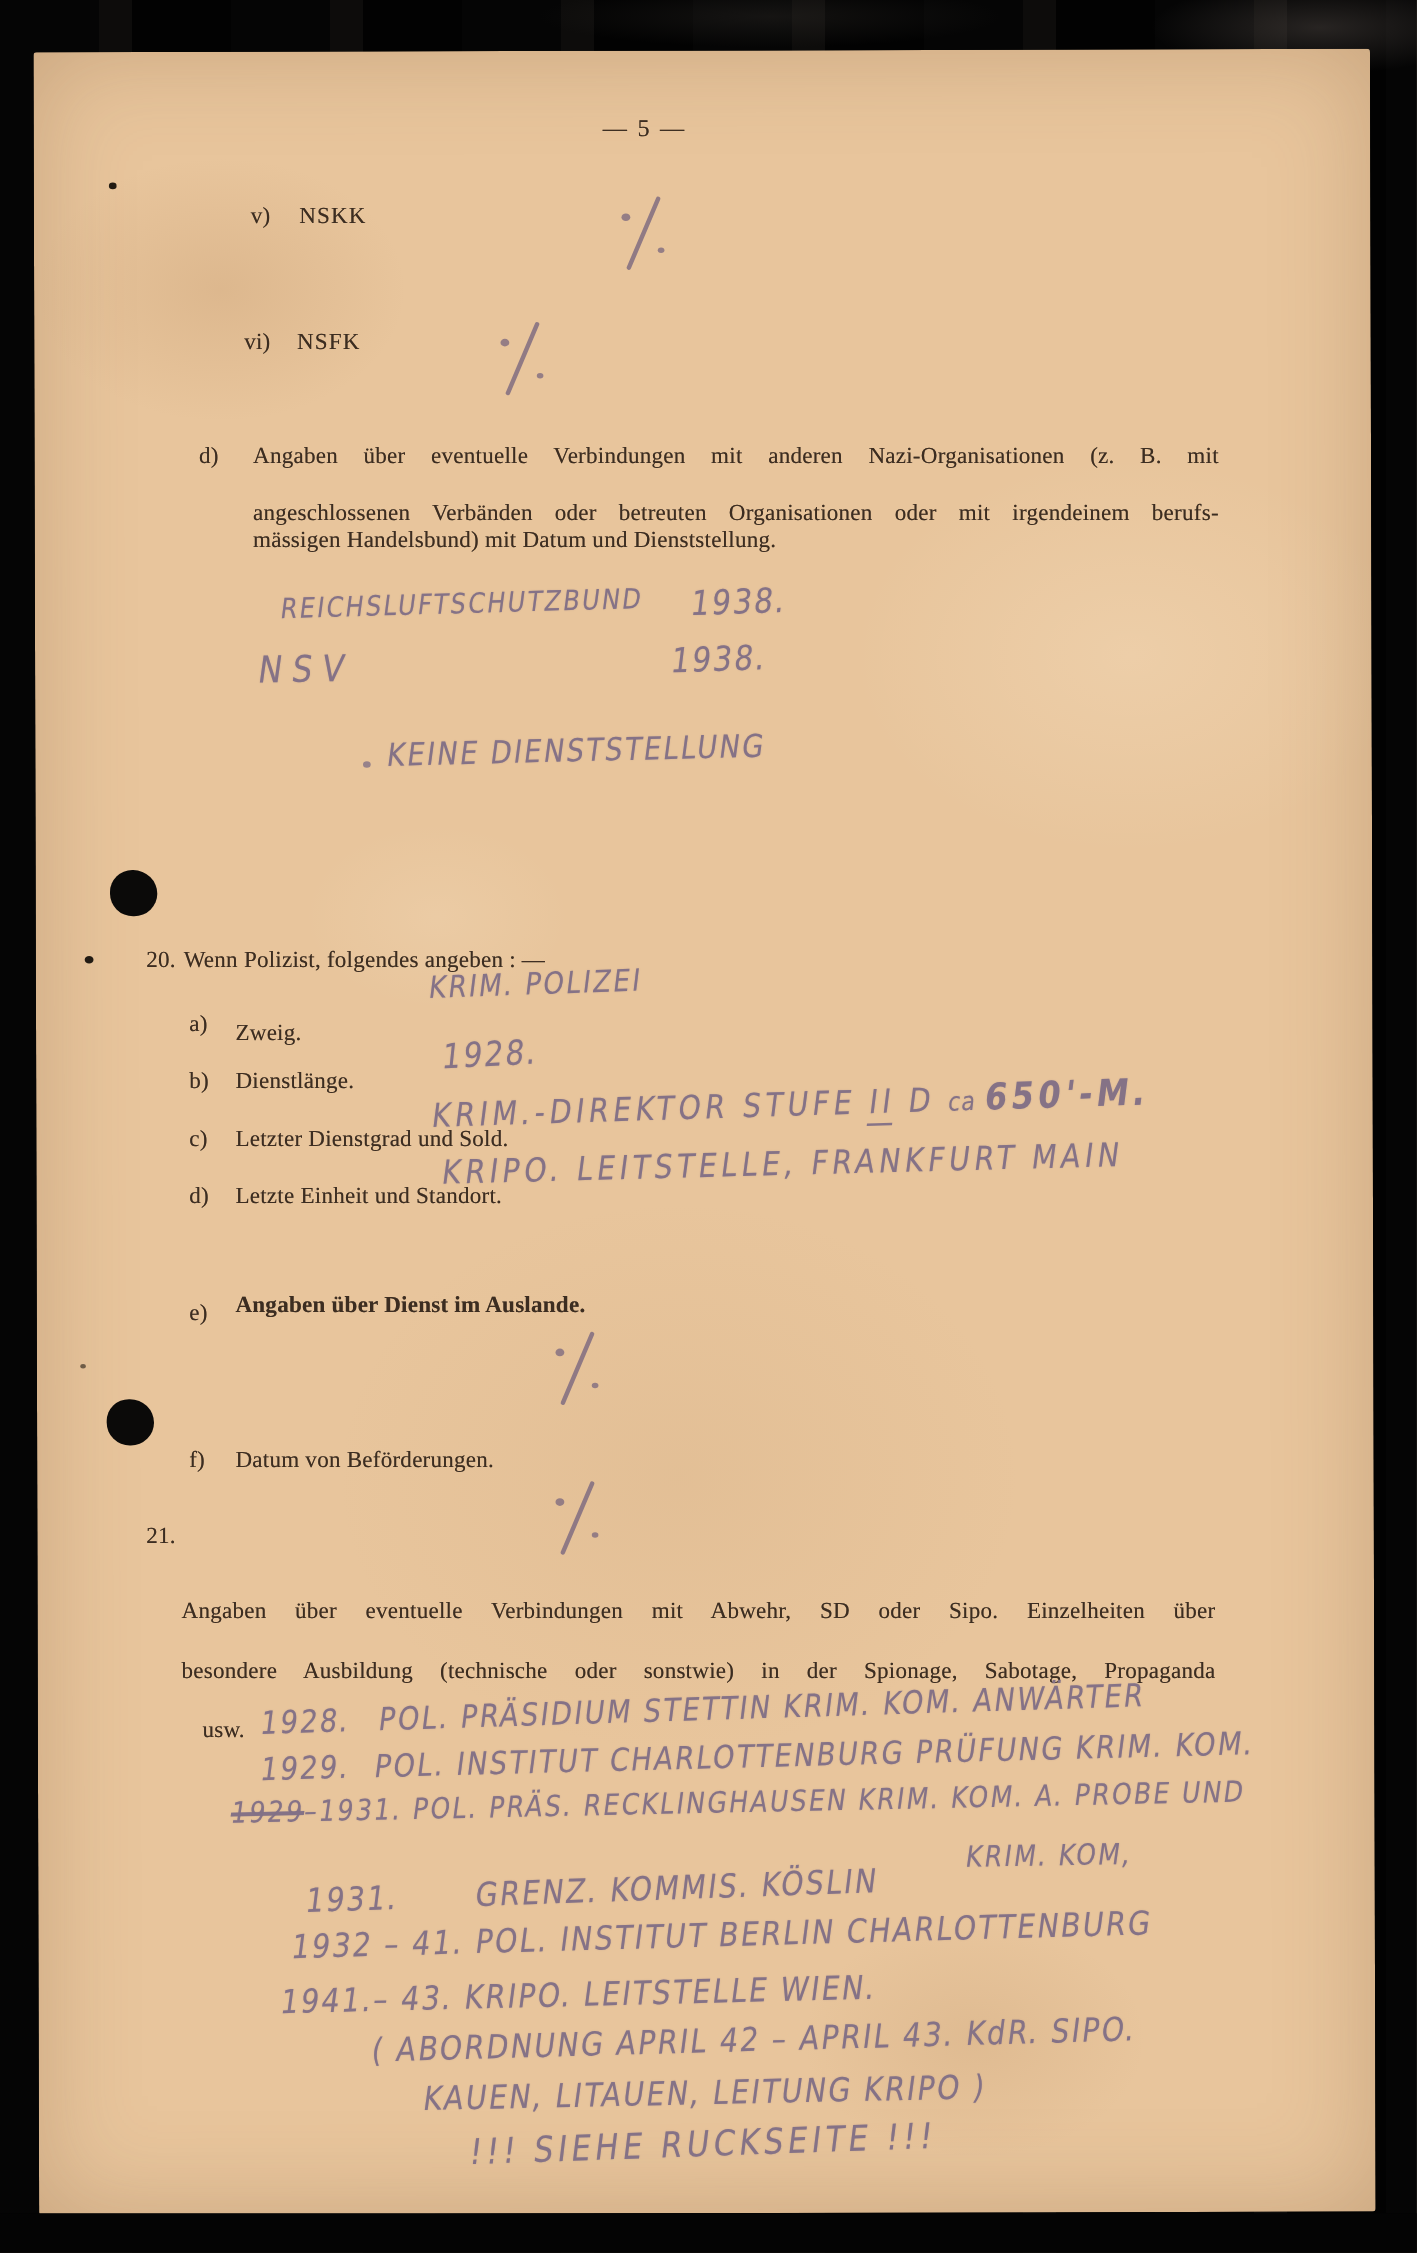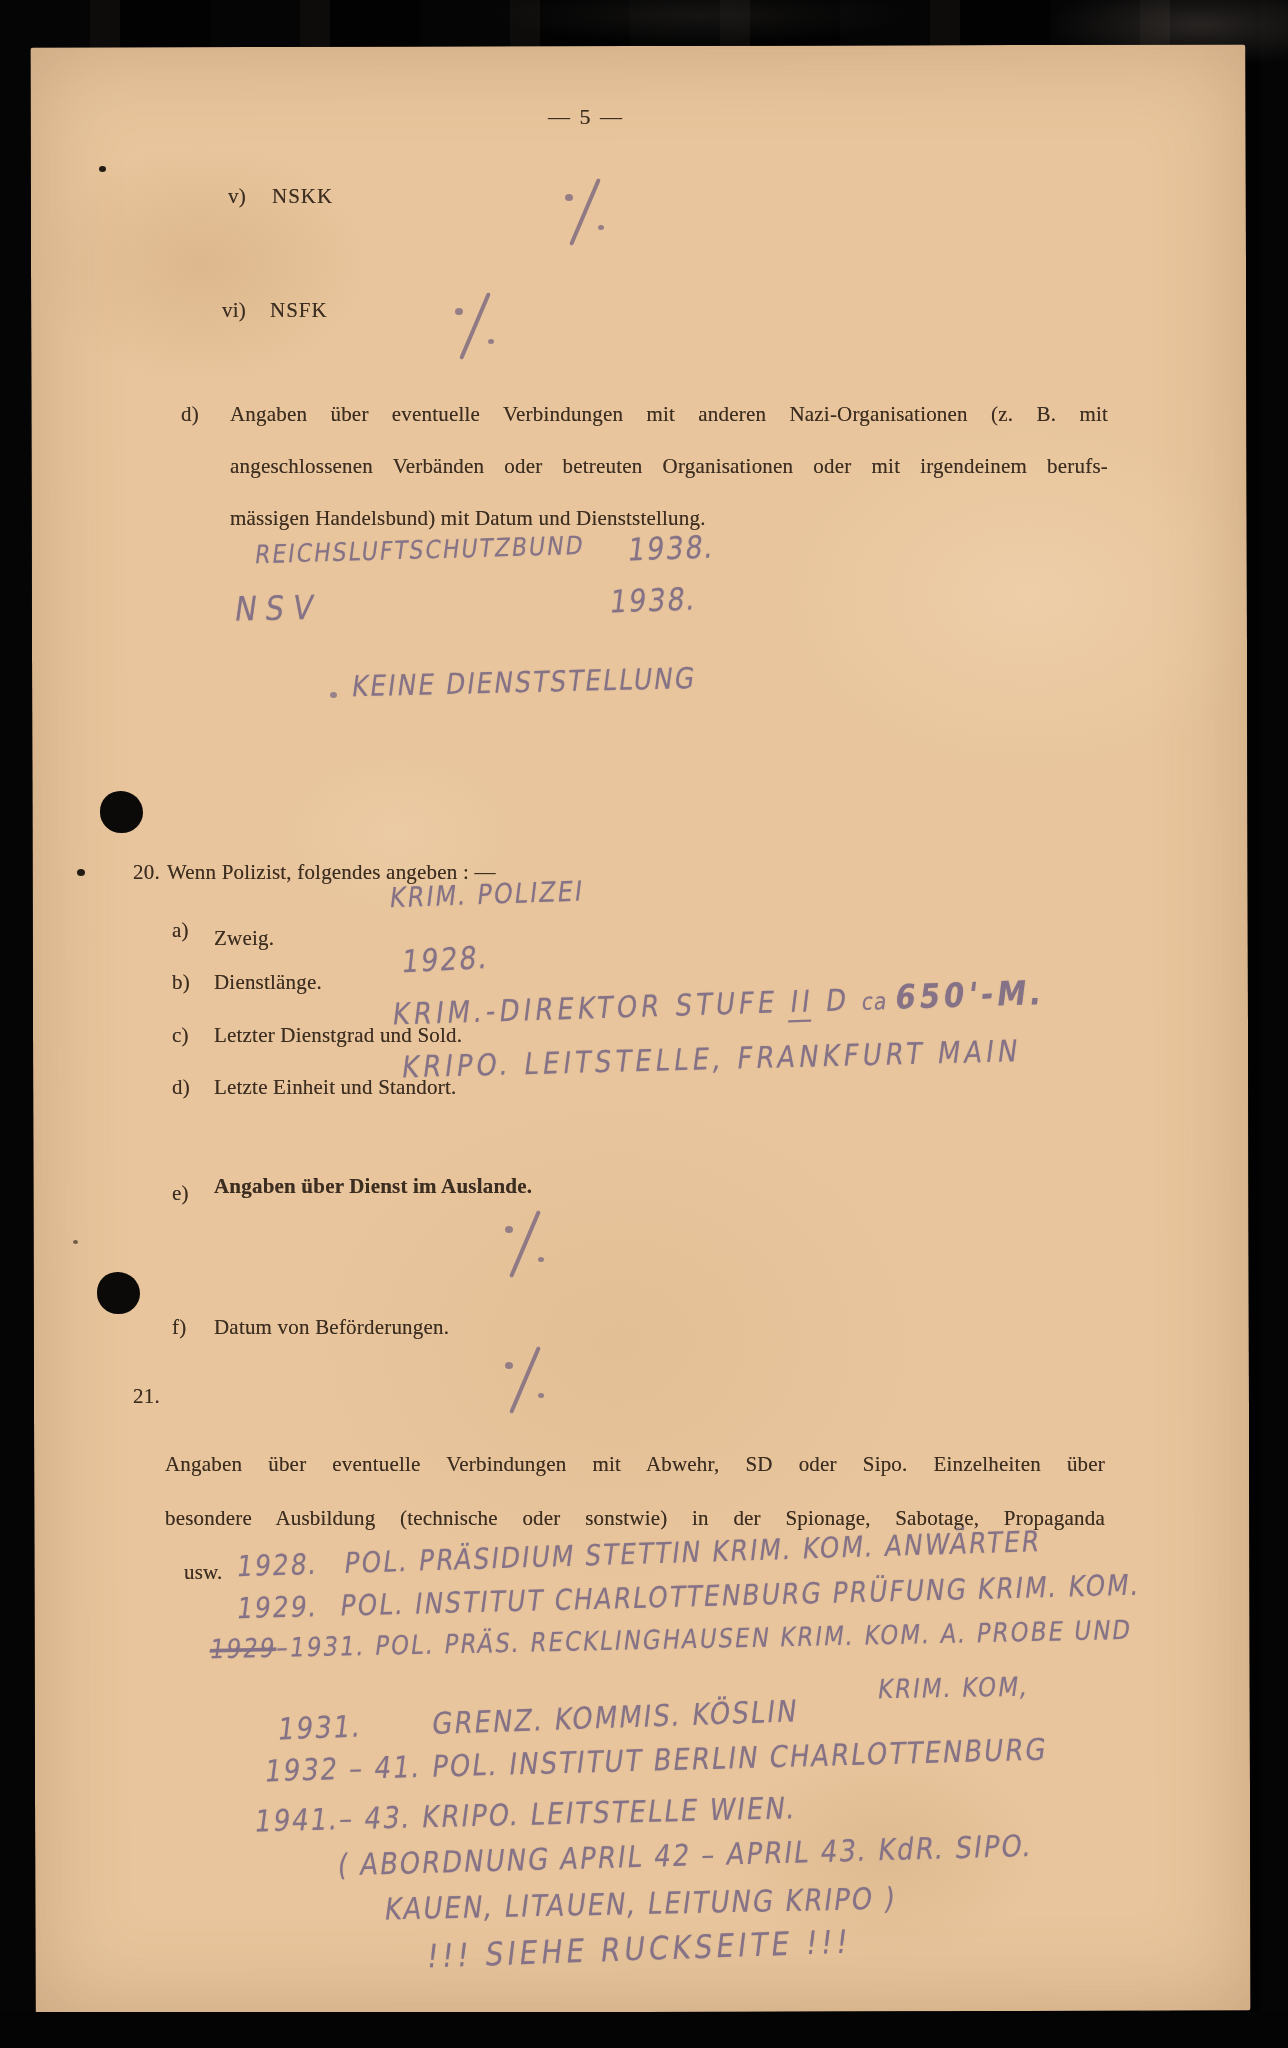--- a/index.html
+++ b/index.html
@@ -76,21 +76,21 @@
 <div class="typed" style="left:222px;top:298px;">vi)</div>
 <div class="typed" style="left:270px;top:298px;letter-spacing:1px;text-align:right;">NSFK</div>
 <div class="slash" style="left:452px;top:292px;">
     <i></i>
     <b></b>
   </div>
 
 <div class="typed" style="left:181px;top:402px;">d)</div>
 <div class="typed jline" style="left:230px;top:402px;">Angaben über eventuelle Verbindungen mit anderen Nazi-Organisationen (z. B. mit</div>
 <div class="typed jline" style="left:230px;top:454px;">angeschlossenen Verbänden oder betreuten Organisationen oder mit irgendeinem berufs-</div>
-<div class="typed" style="left:230px;top:506px;">mässigen Handelsbund) mit Datum und Dienststellung.</div>
+<div class="typed" style="left:230px;top:478px;">mässigen Handelsbund) mit Datum und Dienststellung.</div>
 
 <div class="hw" style="left:255px;top:542px;font-size:22px;--r:-1.6deg;">REICHSLUFTSCHUTZBUND</div>
 <div class="hw" style="left:628px;top:534px;font-size:27px;--r:-2deg;">1938.</div>
 <div class="hw" style="left:235px;top:592px;font-size:29px;letter-spacing:9px;--r:-1deg;">NSV</div>
 <div class="hw" style="left:610px;top:586px;font-size:27px;--r:-2deg;">1938.</div>
 <div class="pdot" style="left:330px;top:692px;"></div>
 <div class="hw" style="left:352px;top:672px;font-size:25px;--r:-1.4deg;">KEINE DIENSTSTELLUNG</div>
 
 <div class="punch" style="left:100px;top:791px;"></div>
 

